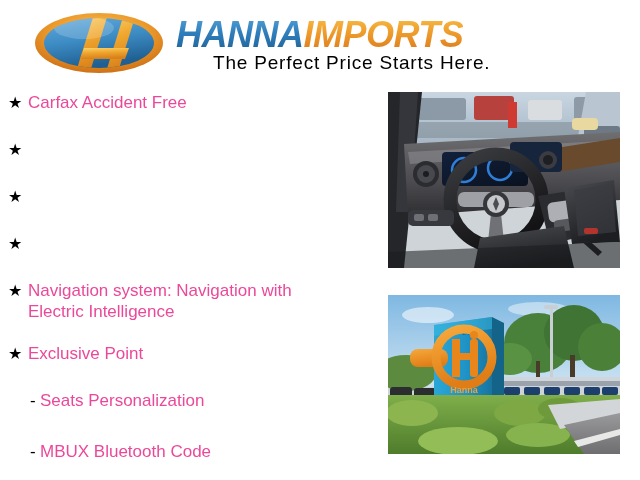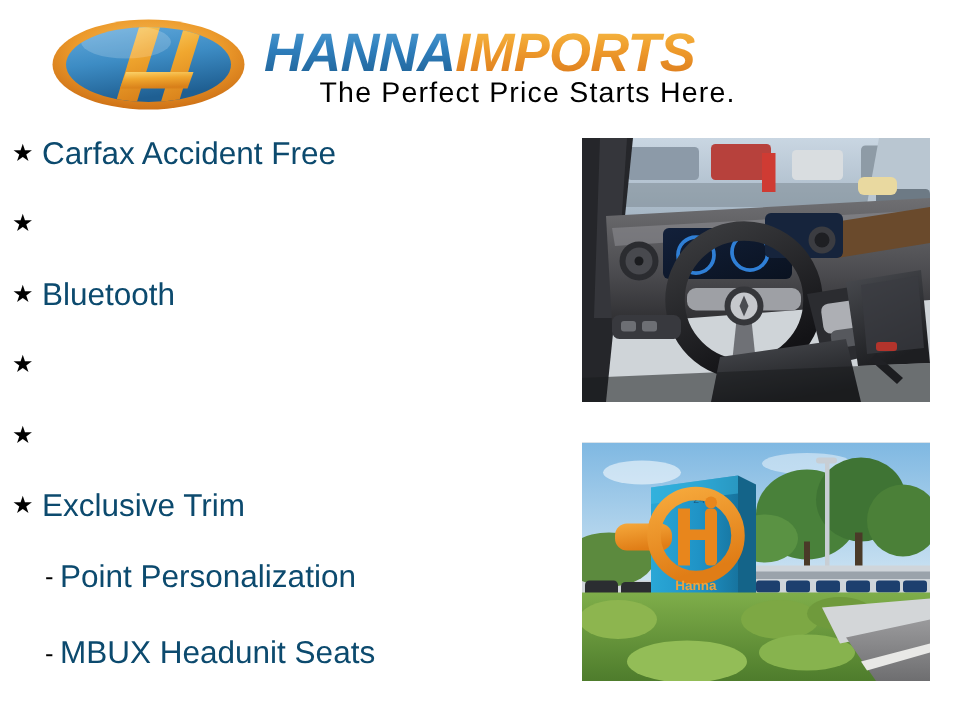--- a/index.html
+++ b/index.html
@@ -100,23 +100,23 @@
     color: #000;
   }
   .bullet-dash {
     flex: 0 0 auto;
     width: 10px;
     font-size: 17px;
     line-height: 21px;
     color: #000;
   }
   .feature-text {
-    font-size: 21px;
+    font-size: 17px;
     line-height: 21px;
-    color: #0c4a6e;
+    color: #ec4899;
     max-width: 320px;
   }
 
   
   .photo {
     position: absolute;
     overflow: hidden;
     background: #cfd4d8;
   }
   .photo-interior {
@@ -184,44 +184,44 @@
     <span class="bullet-star">★</span>
     <span class="feature-text">Carfax Accident Free</span>
   </div>
 
   <div class="feature-row">
     <span class="bullet-star">★</span>
   </div>
 
   <div class="feature-row">
     <span class="bullet-star">★</span>
-    <span class="feature-text">Bluetooth</span>
-  </div>
-
-  <div class="feature-row">
-    <span class="bullet-star">★</span>
-  </div>
-
-  <div class="feature-row">
-    <span class="bullet-star">★</span>
-  </div>
-
-  <div class="feature-row">
-    <span class="bullet-star">★</span>
-    <span class="feature-text">Exclusive Trim</span>
+  </div>
+
+  <div class="feature-row">
+    <span class="bullet-star">★</span>
+  </div>
+
+  <div class="feature-row">
+    <span class="bullet-star">★</span>
+    <span class="feature-text">Navigation system: Navigation with Electric Intelligence</span>
+  </div>
+
+  <div class="feature-row">
+    <span class="bullet-star">★</span>
+    <span class="feature-text">Exclusive Point</span>
   </div>
 
   <div class="feature-row sub">
     <span class="bullet-dash">-</span>
-    <span class="feature-text">Point Personalization</span>
+    <span class="feature-text">Seats Personalization</span>
   </div>
 
   <div class="feature-row sub">
     <span class="bullet-dash">-</span>
-    <span class="feature-text">MBUX Headunit Seats</span>
+    <span class="feature-text">MBUX Bluetooth Code</span>
   </div>
 </div>
 
 <div class="photo photo-interior">
   <svg viewBox="0 0 232 176" preserveAspectRatio="none">
     <defs>
       <linearGradient id="dashG" x1="0" y1="0" x2="0" y2="1">
         <stop offset="0%" stop-color="#6f6f72"></stop>
         <stop offset="60%" stop-color="#4b4b4f"></stop>
         <stop offset="100%" stop-color="#2e2e31"></stop>

